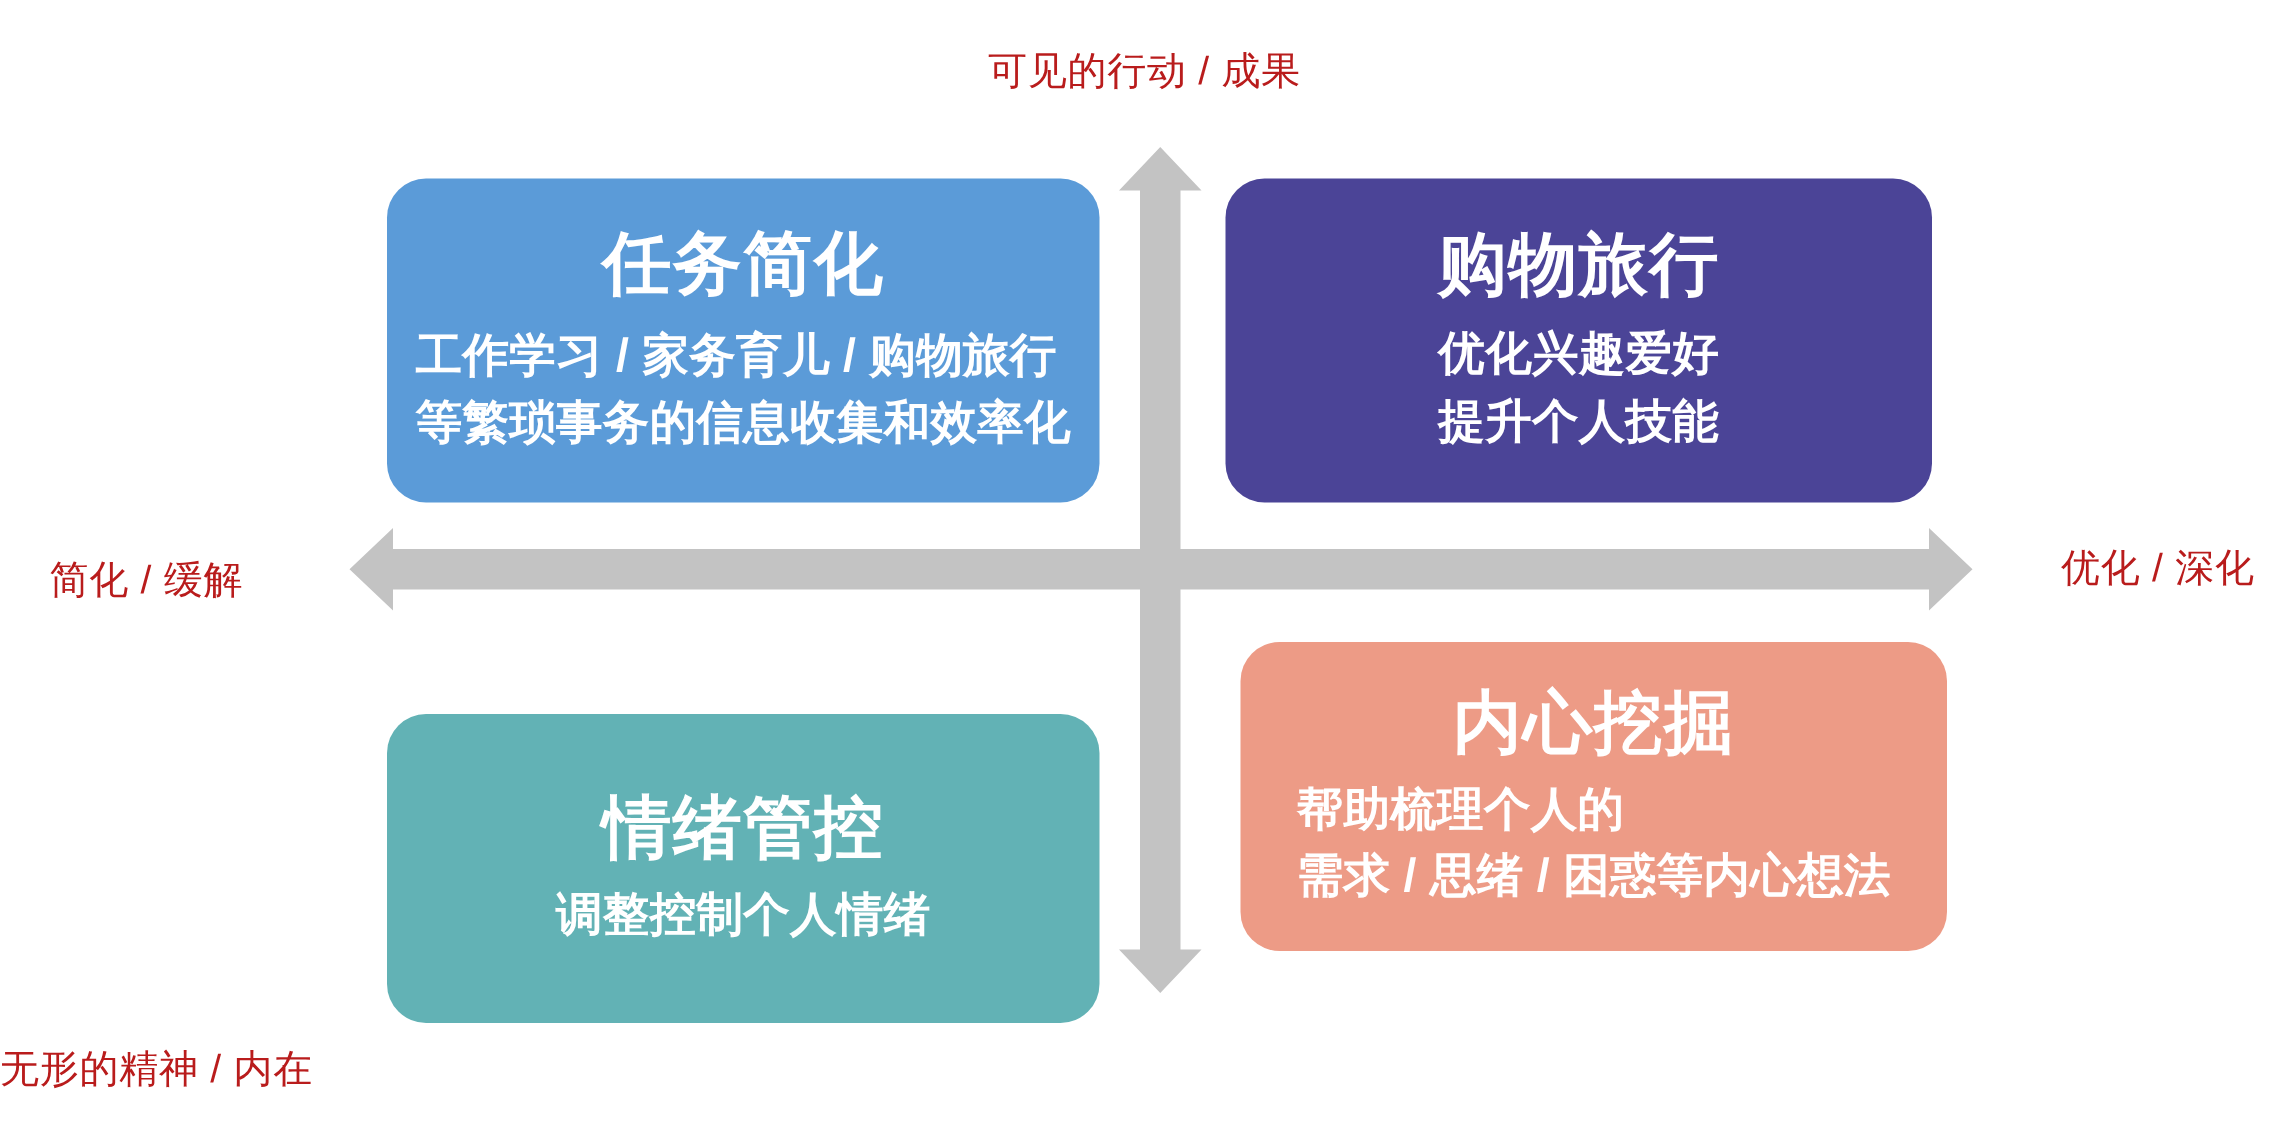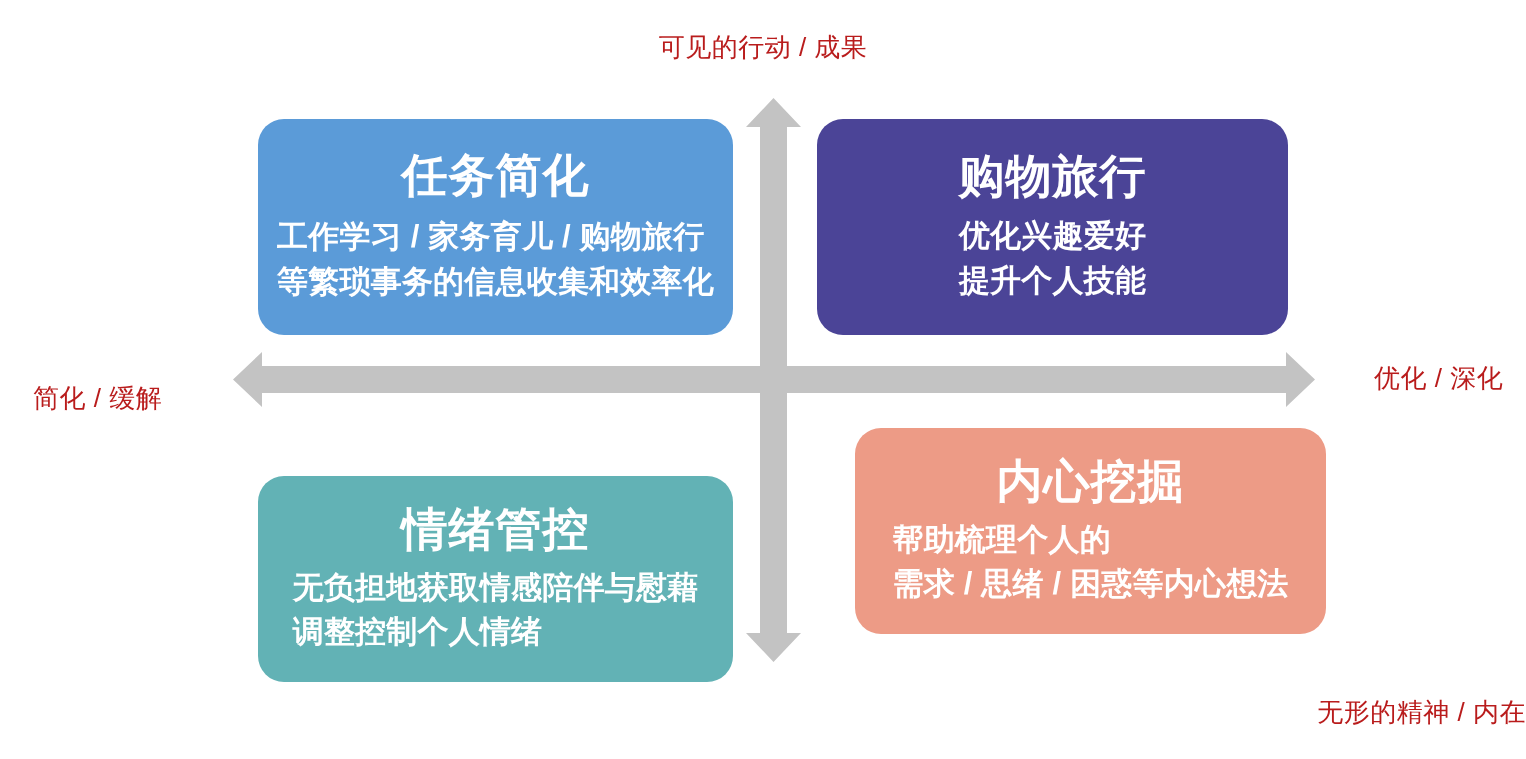--- a/index.html
+++ b/index.html
@@ -41,25 +41,25 @@
   #label-top {
     left: 0;
     right: 0;
     top: 33px;
     text-align: center;
   }
   #label-bottom {
     left: 0;
     right: 0;
     top: 698px;
-    text-align: right;
+    text-align: left;
   }
   #label-left {
     left: 33px;
-    top: 384px;
+    top: 372px;
   }
   #label-right {
     left: 1374px;
     top: 364px;
   }
 
   
   .quadrant {
     position: absolute;
     border-radius: 26px;
@@ -106,21 +106,21 @@
 
   #quadrant-bottom-left {
     left: 258px;
     top: 428px;
     width: 475px;
     height: 206px;
   }
   #quadrant-bottom-left .q-title { margin-bottom: 10px; }
 
   #quadrant-bottom-right {
-    left: 855px;
+    left: 827px;
     top: 428px;
     width: 471px;
     height: 206px;
   }
   #quadrant-bottom-right .q-title { margin-bottom: 10px; }
 </style>
 </head>
 <body>
 
 <div id="canvas">
@@ -152,21 +152,20 @@
     <div class="q-title">购物旅行</div>
     <div class="q-desc">
       <span class="q-desc-line">优化兴趣爱好</span>
       <span class="q-desc-line">提升个人技能</span>
     </div>
   </div>
 
   <div class="quadrant" id="quadrant-bottom-left" style="background-color: rgb(98, 178, 181); margin-top: 48px;">
     <div class="q-title">情绪管控</div>
     <div class="q-desc">
-      <span class="q-desc-line">无负担地获取情感陪伴与慰藉</span>
       <span class="q-desc-line">调整控制个人情绪</span>
     </div>
   </div>
 
   <div class="quadrant" id="quadrant-bottom-right" style="background-color: rgb(237, 155, 134);">
     <div class="q-title">内心挖掘</div>
     <div class="q-desc">
       <span class="q-desc-line">帮助梳理个人的</span>
       <span class="q-desc-line">需求 / 思绪 / 困惑等内心想法</span>
     </div>

